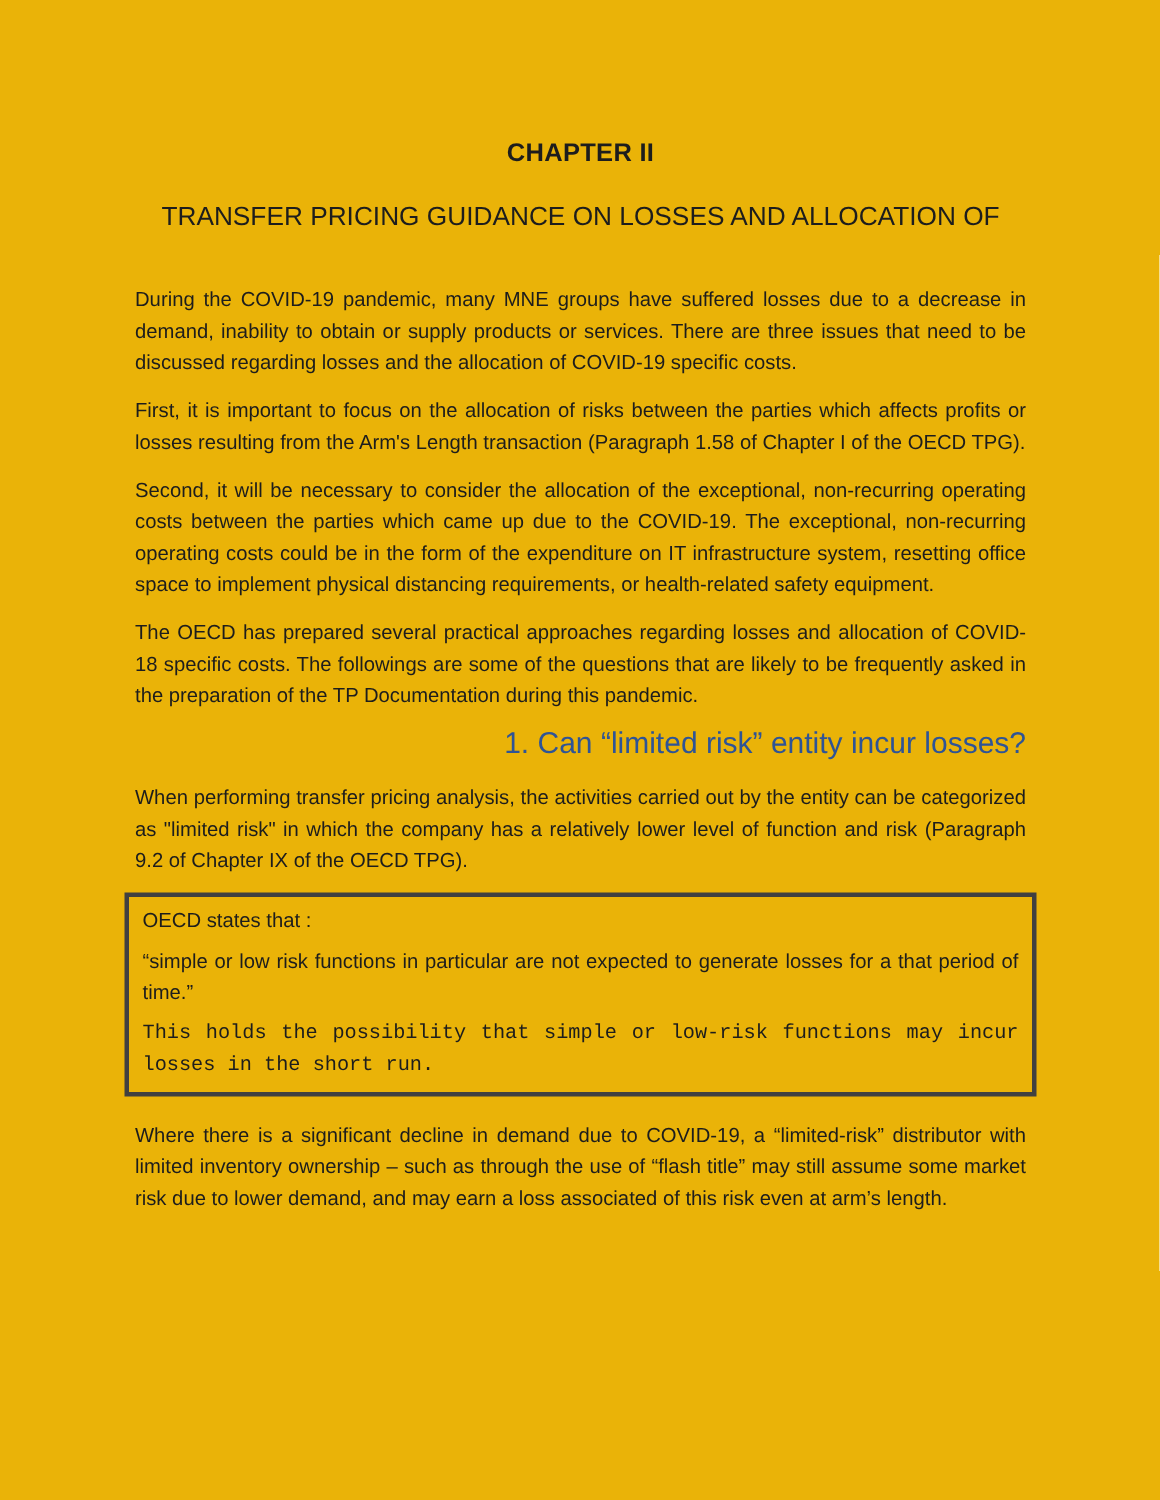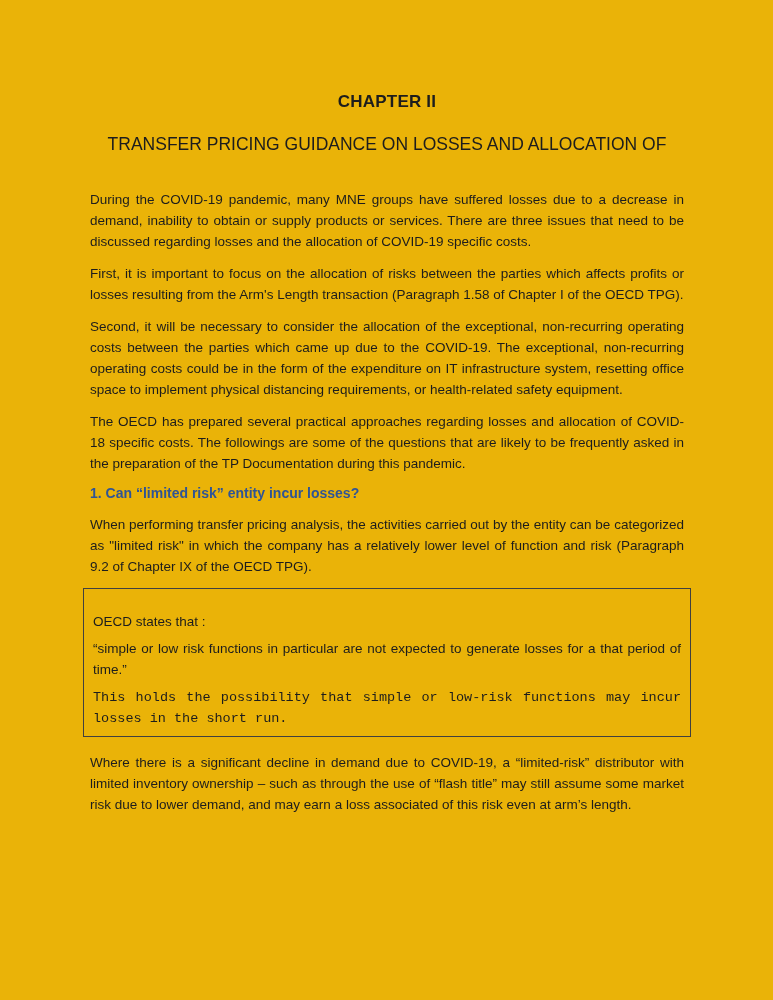--- a/index.html
+++ b/index.html
@@ -33,28 +33,29 @@
     margin: 0 0 30px 0;
   }
   .doc-title .line { display: block; }
   p.body {
     font-size: 13.5px;
     line-height: 21px;
     text-align: justify;
     margin: 0 0 11px 0;
   }
   .section-heading {
-    font-size: 14px;
-    font-weight: bold;
+    font-size: 20px;
+    font-weight: normal;
     margin: 4px 0 13px 0;
+    text-align: right;
   }
   .quote-box {
-    border: 1px solid #b91c1c;
+    border: 3px solid #b91c1c;
     margin: 3px -7px 15px -7px;
-    padding: 22px 9px 7px 9px;
+    padding: 5px 9px 7px 9px;
   }
   .quote-box p.body {
     margin: 0 0 7px 0;
     text-align: justify;
   }
   .quote-box p.body:first-child { margin-bottom: 6px; }
   .quote-box p.body:last-child { margin-bottom: 0; font-family: Liberation Mono, monospace; }
   .example-label {
     font-size: 13.5px;
     font-weight: bold;

